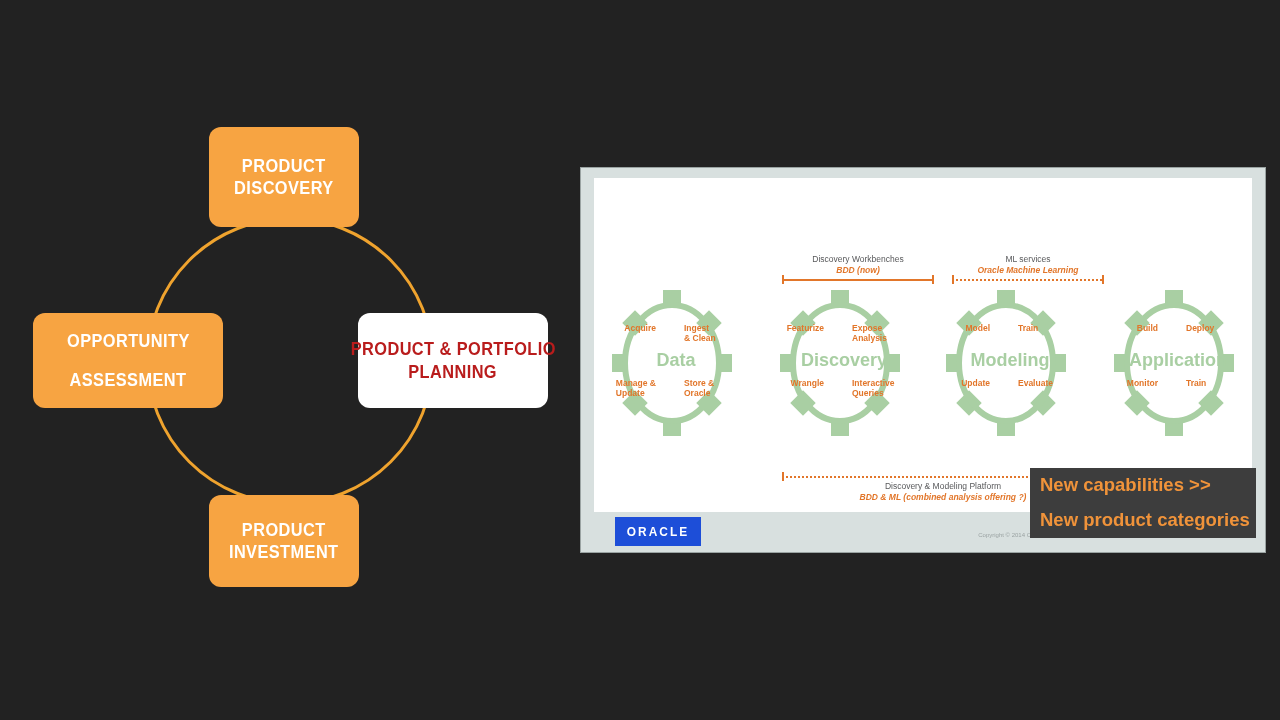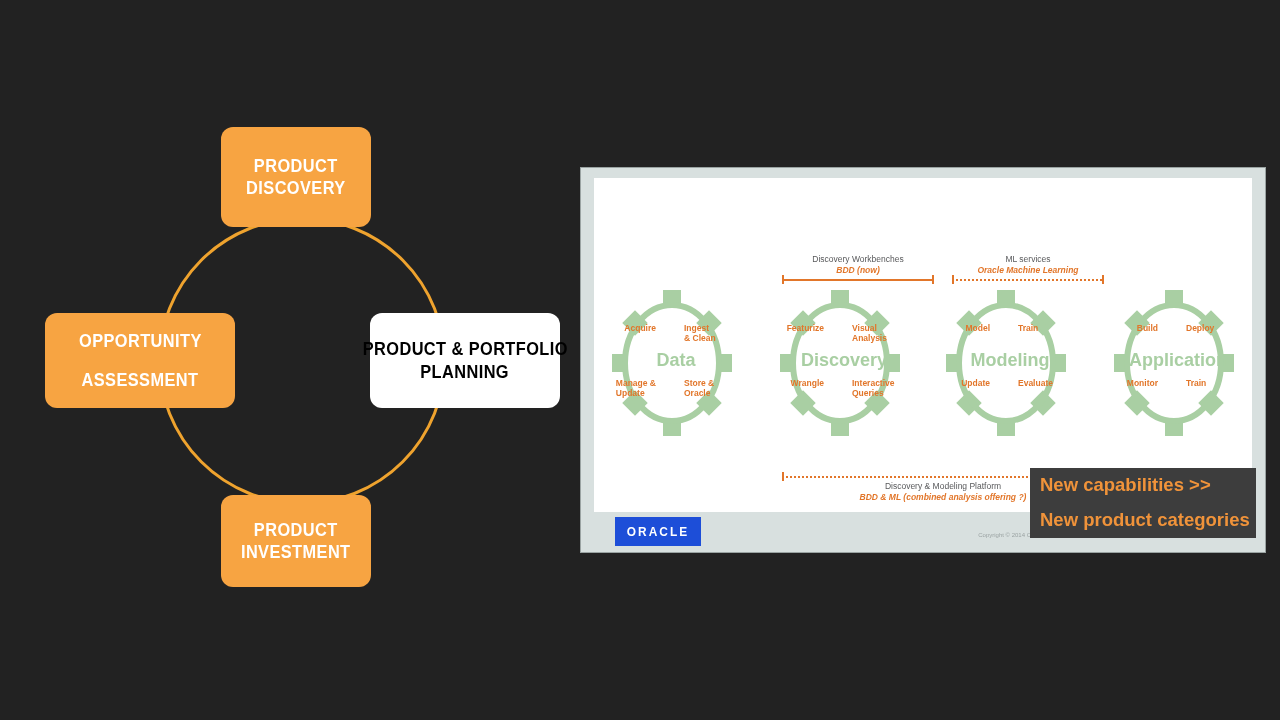--- a/index.html
+++ b/index.html
@@ -13,21 +13,21 @@
     width: 1280px;
     height: 720px;
     background: #222222;
     overflow: hidden;
     font-family: "Liberation Sans", sans-serif;
   }
 
   
   #cycle-diagram {
     position: absolute;
-    left: 16px;
+    left: 4px;
     top: 0;
     width: 580px;
     height: 647px;
   }
   #cycle-ring {
     position: absolute;
     left: 142px;
     top: 217px;
     width: 288px;
     height: 288px;
@@ -55,21 +55,21 @@
     display: block;
     white-space: nowrap;
     transform: scaleX(0.86);
   }
   .node-orange {
     background: #f7a442;
     color: #ffffff;
   }
   .node-white {
     background: #ffffff;
-    color: #000000;
+    color: #b91c1c;
   }
   #node-product-discovery {
     left: 205px;  top: 127px;  width: 150px; height: 100px;
   }
   #node-product-portfolio-planning {
     left: 354px;  top: 313px;  width: 190px; height: 95px;
   }
   #node-product-investment {
     left: 205px;  top: 495px;  width: 150px; height: 92px;
   }
@@ -328,21 +328,21 @@
             <rect x="16" y="106" width="18" height="18" transform="rotate(45 25 115)"></rect>
             <rect x="90" y="106" width="18" height="18" transform="rotate(45 99 115)"></rect>
           </g>
           <ellipse cx="62" cy="75" rx="47" ry="58" fill="none" stroke="#a9cfa3" stroke-width="6"></ellipse>
         </svg>
         <div class="gear-title">Discovery</div>
         <div class="gear-label lbl-tl">
           <div>Featurize</div>
         </div>
         <div class="gear-label lbl-tr">
-          <div>Visual</div>
+          <div>Expose</div>
           <div>Analysis</div>
         </div>
         <div class="gear-label lbl-bl">
           <div>Wrangle</div>
         </div>
         <div class="gear-label lbl-br">
           <div>Interactive</div>
           <div>Queries</div>
         </div>
       </div>

